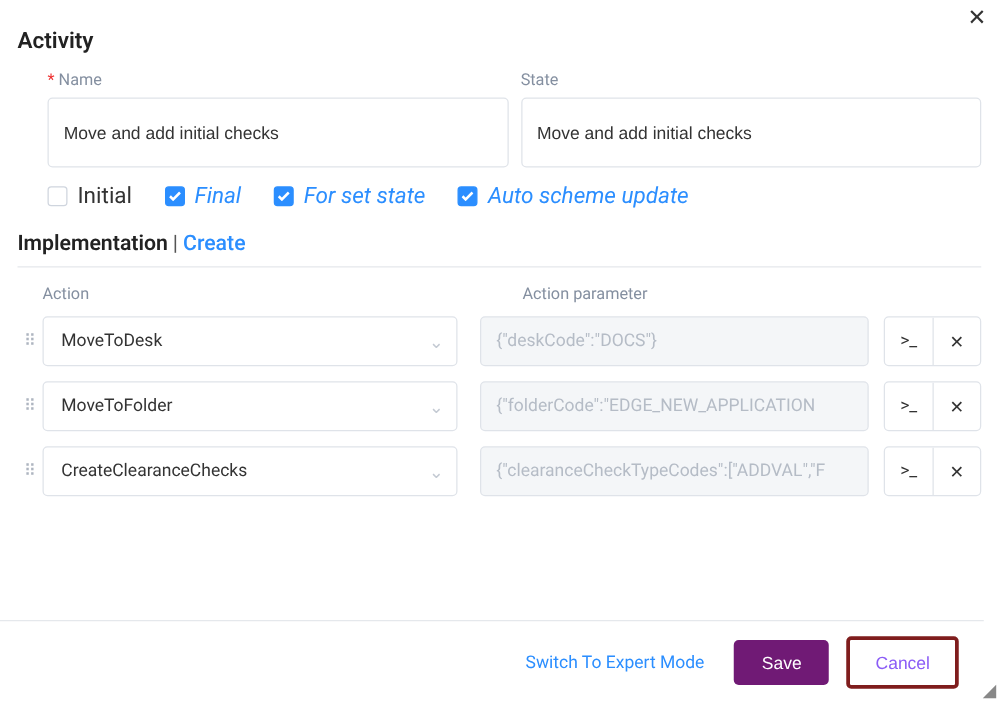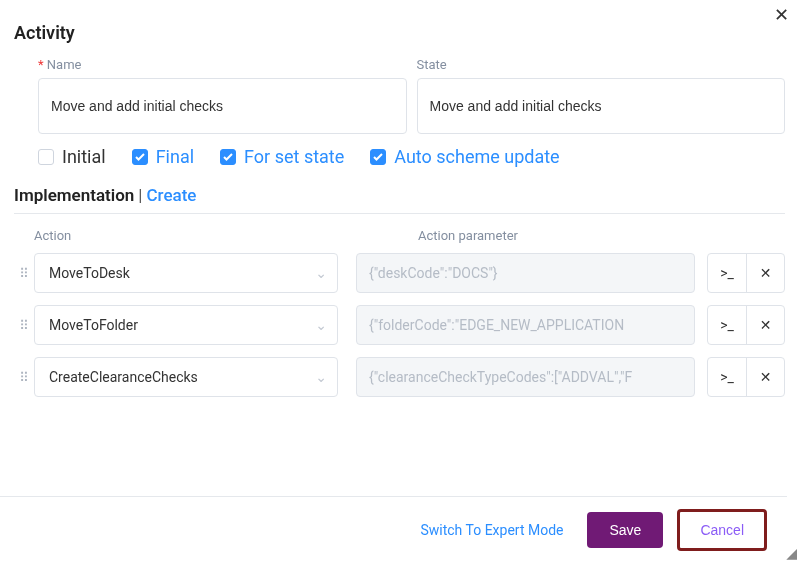--- a/index.html
+++ b/index.html
@@ -13,30 +13,30 @@
 .req::before { content: "* "; color: #e33; }
 .text-input { width: 100%; height: 56px; border: 1px solid #dfe3e9; border-radius: 4px; padding: 0 12px; font-size: 14px; color: #333; background: #fff; outline: none; }
 .text-input:read-only { background: #fff; }
 .checks-row { display: flex; align-items: center; padding-left: 24px; gap: 26px; margin-top: 6px; margin-bottom: 18px; }
 .check { display: flex; align-items: center; gap: 8px; cursor: pointer; }
 .cbox { width: 16px; height: 16px; border: 1.5px solid #cfd5de; border-radius: 3px; display: flex; align-items: center; justify-content: center; background: #fff; }
 .cbox.checked { background: #2b8eff; border-color: #2b8eff; }
 .cbox.checked svg { display: block; }
 .cbox svg { display: none; }
 .check-label { font-size: 18px; color: #333; }
-.check-label.blue { color: #2b8eff; }
+.check-label.blue { color: #2b8eff; font-style: italic; }
 .impl-header { font-size: 17px; font-weight: 600; color: #222; border-bottom: 1px solid #e5e8ec; padding-bottom: 8px; margin-bottom: 14px; }
 .impl-header .sep { font-weight: 400; color: #555; margin: 0 4px; }
 .impl-header .create-link { color: #2b8eff; cursor: pointer; font-weight: 500; }
 .col-headers { display: flex; padding-left: 20px; margin-bottom: 10px; color: #848fa0; font-size: 13px; gap: 36px; }
 .col-headers .c1 { width: 340px; }
 .col-headers .c2 { flex: 1; padding-left: 8px; }
 .action-row { display: flex; align-items: center; margin-bottom: 12px; }
 .drag-dots { width: 20px; color: #aeb5c0; font-size: 13px; cursor: grab; text-align: center; }
-.select-box { width: 304px; height: 40px; border: 1px solid #dfe3e9; border-radius: 4px; background: #fff; display: flex; align-items: center; justify-content: space-between; padding: 0 10px 0 14px; font-size: 14px; color: #333; cursor: pointer; margin-right: 18px; }
+.select-box { width: 332px; height: 40px; border: 1px solid #dfe3e9; border-radius: 4px; background: #fff; display: flex; align-items: center; justify-content: space-between; padding: 0 10px 0 14px; font-size: 14px; color: #333; cursor: pointer; margin-right: 18px; }
 .select-box .chev { color: #c4cad3; }
 .param-box { flex: 1; height: 40px; border: 1px solid #dfe3e9; border-radius: 4px; background: #f4f6f8; display: flex; align-items: center; padding: 0 12px; font-size: 14px; color: #b5bcc6; margin-right: 12px; overflow: hidden; white-space: nowrap; }
 .btn-pair { display: flex; border: 1px solid #dfe3e9; border-radius: 4px; overflow: hidden; background: #fff; }
 .btn-pair .icon-btn { width: 38px; height: 38px; display: flex; align-items: center; justify-content: center; cursor: pointer; color: #333; font-size: 14px; }
 .btn-pair .icon-btn + .icon-btn { border-left: 1px solid #dfe3e9; }
 .footer { position: absolute; bottom: 0; left: 0; right: 12px; height: 66px; border-top: 1px solid #e5e8ec; display: flex; align-items: center; justify-content: flex-end; padding: 0 20px; gap: 14px; }
 .link-btn { color: #2b8eff; cursor: pointer; font-size: 14px; margin-right: 10px; }
 .primary-btn { background: #701a75; color: #fff; border: none; border-radius: 4px; padding: 10px 22px; font-size: 14px; cursor: pointer; }
 .secondary-btn { background: #fff; color: #8b5cf6; border: 3px solid #7f1d1d; border-radius: 4px; padding: 10px 20px; font-size: 14px; cursor: pointer; }
 .resize-grip { position: absolute; bottom: 2px; right: 2px; color: #888; font-size: 14px; line-height: 1; }

